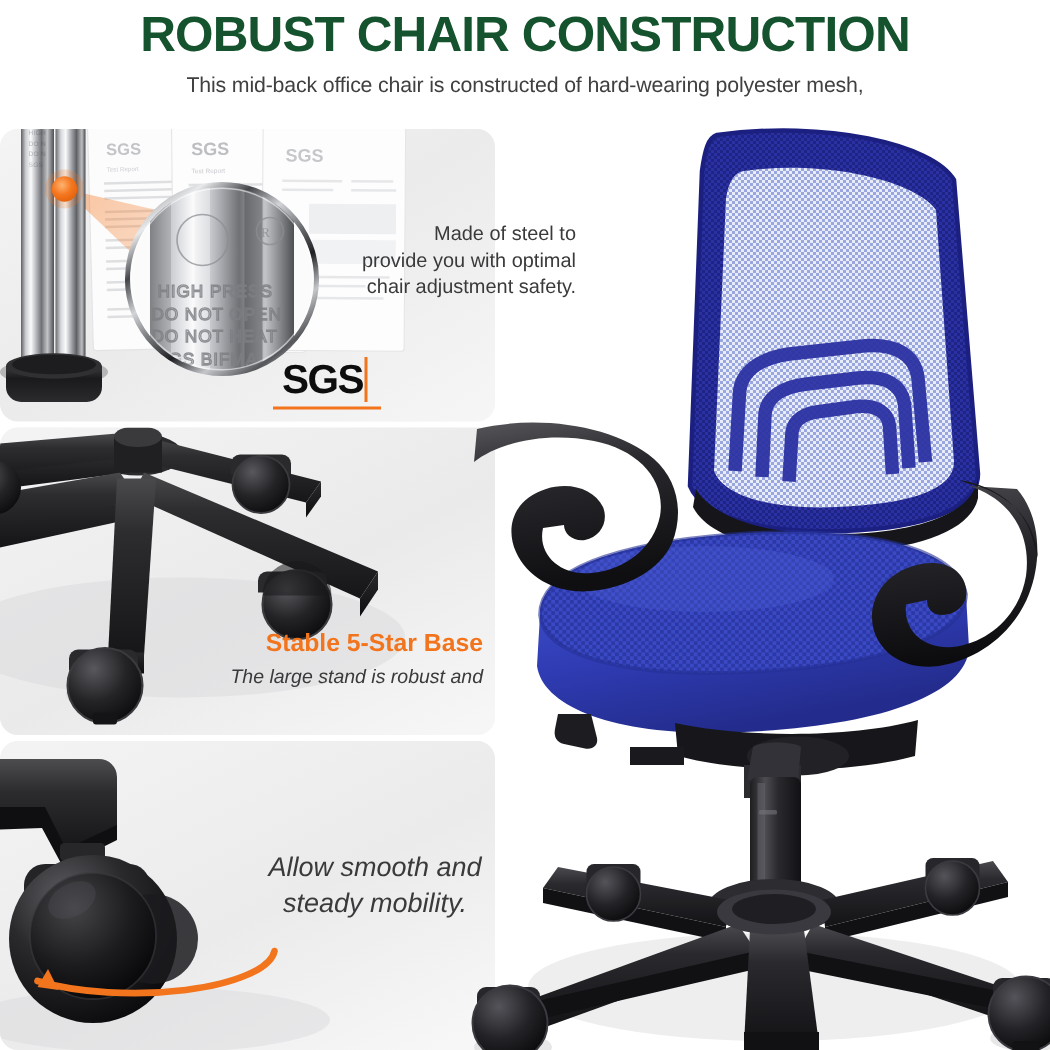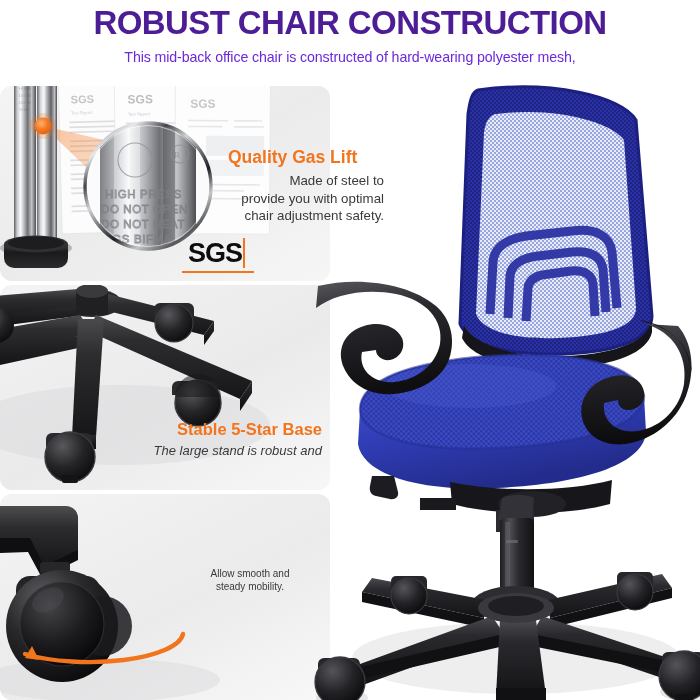--- a/index.html
+++ b/index.html
@@ -11,25 +11,25 @@
     color:#3a3a3c;
     overflow:hidden;
     position:relative;
   }
   .page { position:relative; width:700px; height:700px; background:#fff; overflow:hidden; }
 
   
   .header { position:absolute; left:0; top:0; width:700px; height:86px; text-align:center; }
   .title {
     font-size:33px; font-weight:bold; letter-spacing:-0.6px;
-    color:#4c1d95; line-height:1; padding-top:6px;
+    color:#14532d; line-height:1; padding-top:6px;
     white-space:nowrap;
   }
   .subtitle {
-    font-size:14.2px; color:#6d28d9; line-height:1.42; padding-top:8px;
+    font-size:14.2px; color:#404040; line-height:1.42; padding-top:8px;
     letter-spacing:-0.1px;
   }
   .subtitle div { white-space:nowrap; }
 
   
   .panel {
     position:absolute; border-radius:12px; overflow:hidden;
     background:linear-gradient(150deg,#f2f2f3 0%,#ededee 45%,#f5f5f6 100%);
   }
   #panel-gas   { left:0;  top:86px;  width:330px; height:195px; }
@@ -47,21 +47,21 @@
   #txt-gas { left:228px; top:147px; text-align:right; width:156px; }
   #txt-gas .head { font-size:17.5px; margin-bottom:4px; text-align:left;}
   #txt-gas .body { font-size:13.3px; text-align:right; }
 
   #txt-base { left:140px; top:420px; width:182px; text-align:right; }
   #txt-base .head { font-size:16.5px; margin-bottom:3px; }
   #txt-base .body { font-size:13px;font-style:italic; }
 
   #txt-wheel { left:140px; top:567px; width:220px; text-align:center; }
   #txt-wheel .head { font-size:16.5px; margin-bottom:3px; }
-  #txt-wheel .body { font-size:10px; }
+  #txt-wheel .body { font-size:18px;font-style:italic; }
 
   
   #sgs-logo {
     position:absolute; left:188px; top:240px; z-index:45;
     font-size:27px; font-weight:bold; color:#0d0d0d;
     letter-spacing:-1px; line-height:1;
     font-family:"Liberation Sans",sans-serif;
   }
   #sgs-logo .bar-v {
     position:absolute; right:-3px; top:-2px; width:1.6px; height:30px; background:#f2741c;
@@ -255,21 +255,20 @@
     </svg>
   </div>
 
   <div id="sgs-logo">
     <span>SGS</span>
     <span class="bar-v"></span>
     <span class="bar-h"></span>
   </div>
 
   <div class="callout" id="txt-gas">
-    <div class="head">Quality Gas Lift</div>
     <div class="body">
       <div>Made of steel to</div>
       <div>provide you with optimal</div>
       <div>chair adjustment safety.</div>
     </div>
   </div>
 
   <div class="panel" id="panel-base">
     <svg width="330" height="205" viewBox="0 0 330 205">
       <defs>

